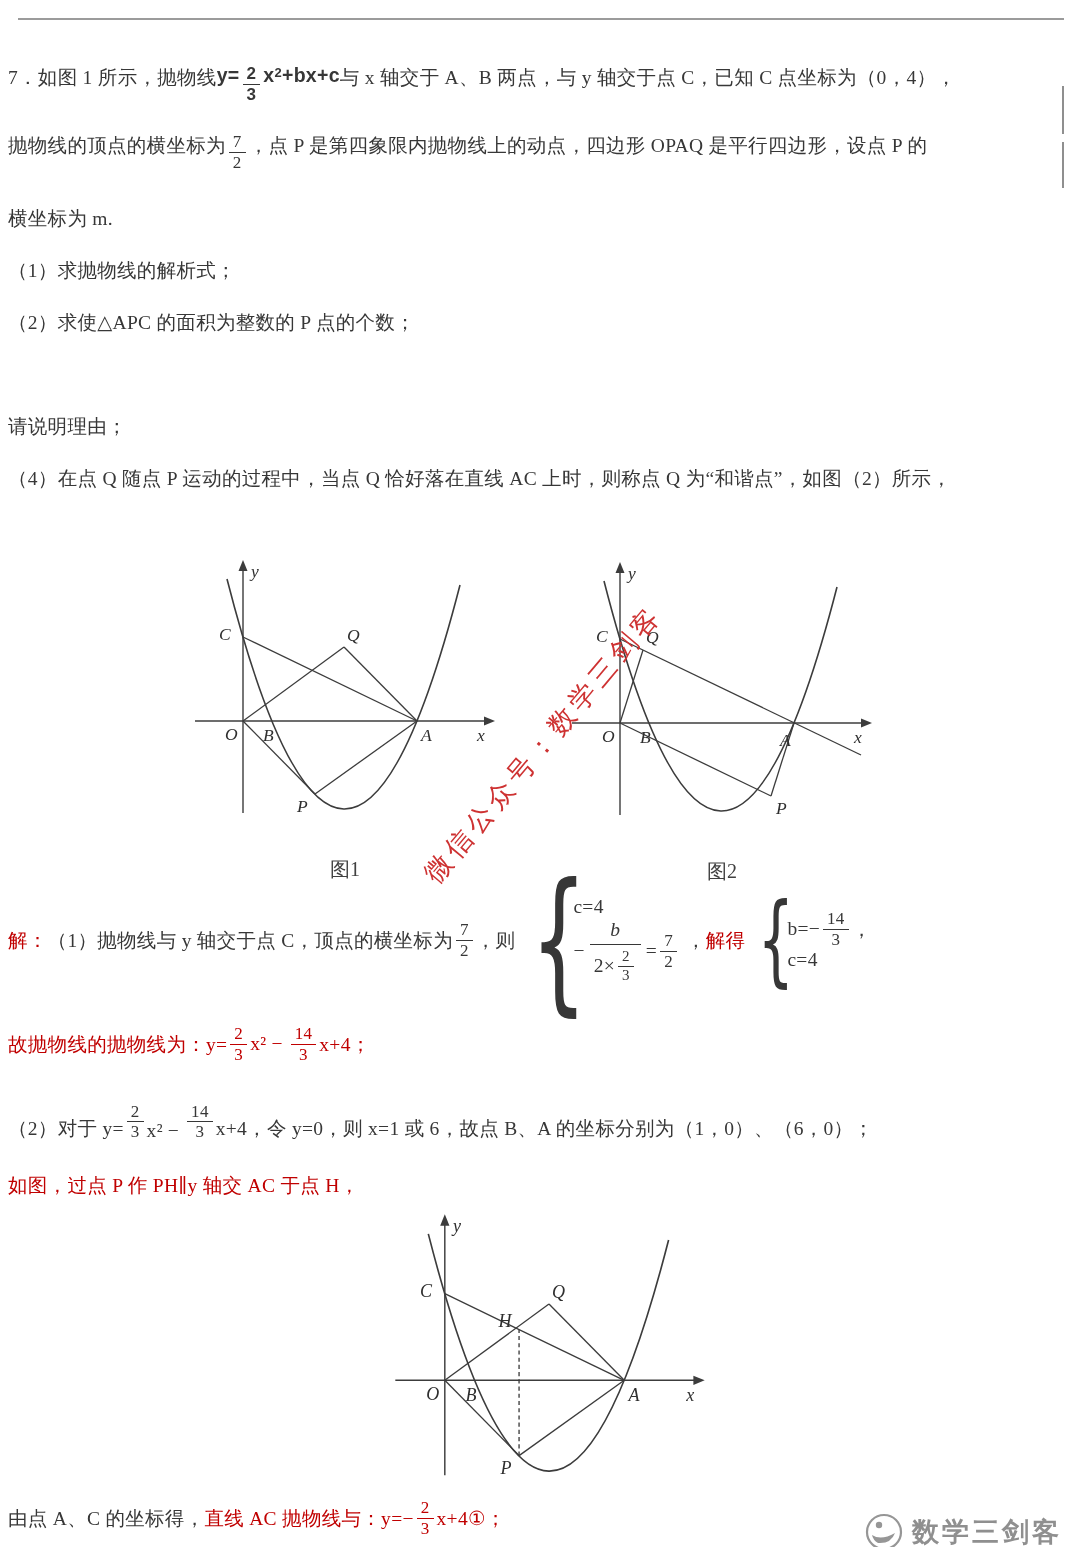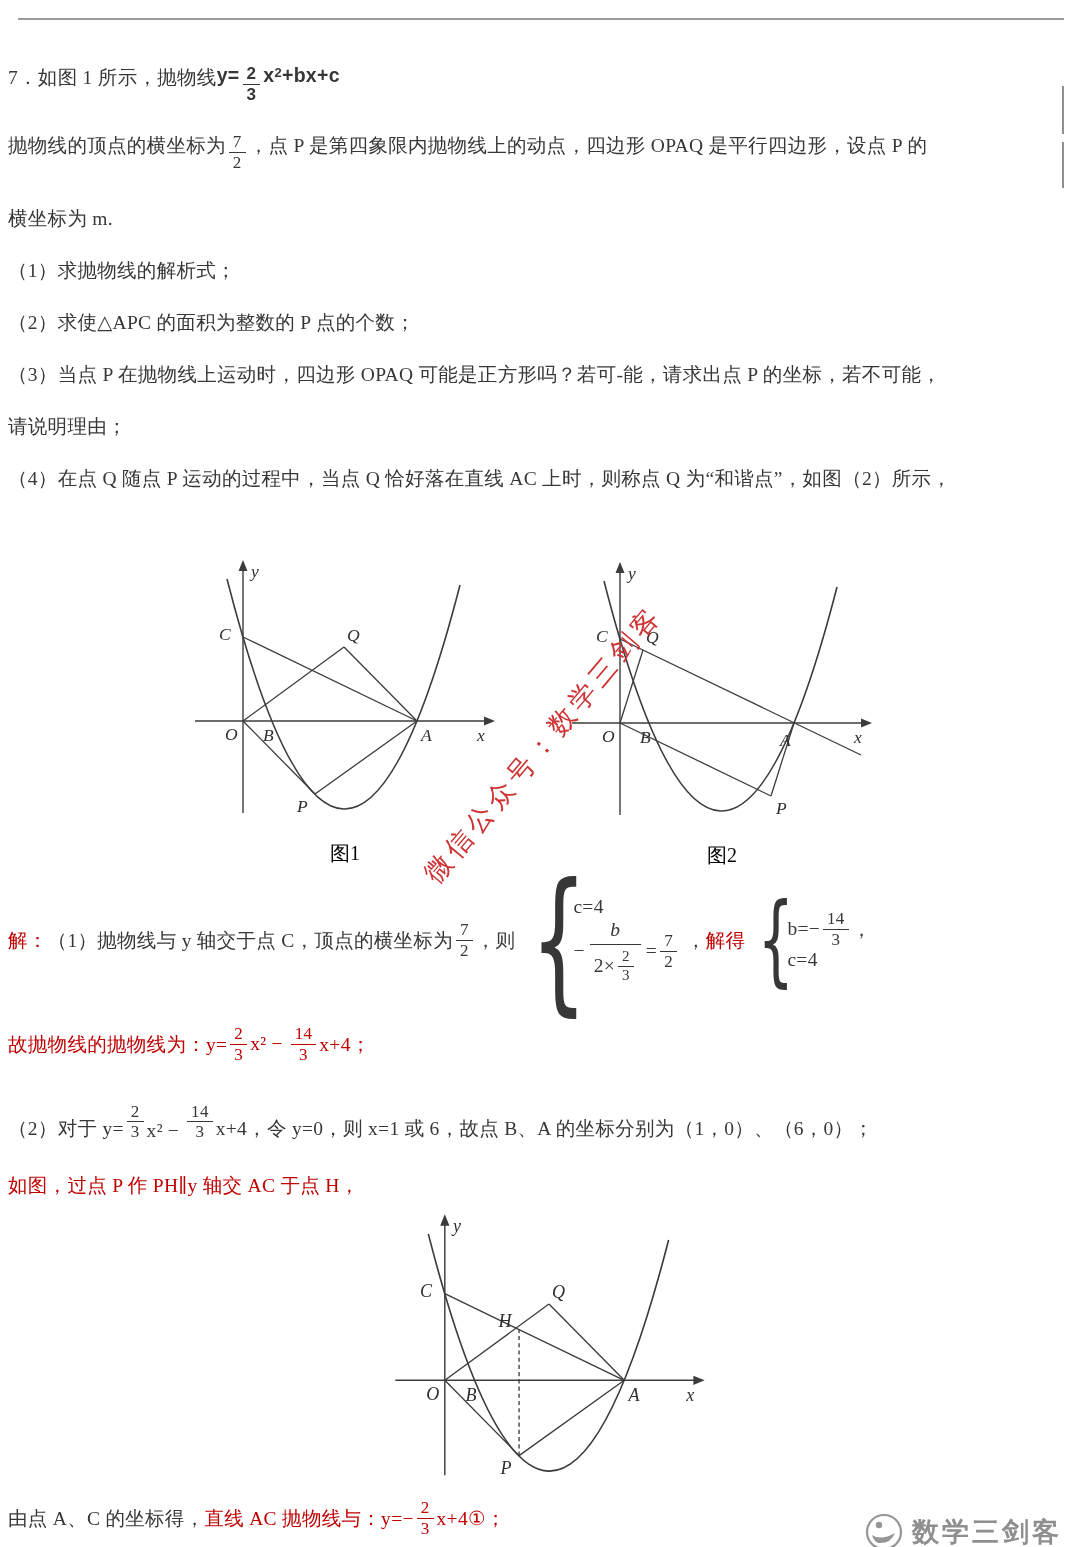--- a/index.html
+++ b/index.html
@@ -32,21 +32,21 @@
   .brace { font-family:"DejaVu Sans",sans-serif; display:inline-block; line-height:1; transform:scale(0.6,1.03); transform-origin:center; }
   .brace.b1 { font-size:150px; width:46px; margin-right:6px; }
   .brace.b2 { font-size:96px; width:32px; margin-right:4px; }
   .sysrows { display:inline-flex; flex-direction:column; align-items:flex-start; }
   .sysrow { display:inline-flex; align-items:center; }
 
   .fig { position:absolute; width:320px; text-align:center; }
   #fig1 { left:185px; top:556px; }
   #fig2 { left:562px; top:558px; }
   #fig3 { left:385px; top:1210px; width:330px; }
-  .caption { font-size:20px; color:#000000; margin-top:2px; }
+  .caption { font-size:20px; color:#404040; margin-top:18px; }
   svg text { font-family:"Liberation Serif","DejaVu Serif",serif; font-style:italic; font-size:17.5px; fill:#2f2f2f; }
 
   .sol { position:absolute; left:8px; right:4px; display:flex; align-items:center; font-size:19.5px; letter-spacing:0.3px; white-space:nowrap; }
   .sol > * { flex-shrink:0; }
   .red { color:#c00000; }
   .mx { margin:0 5px; }
   #s1 { top:862px; height:156px; }
   #s2 { top:1016px; height:56px; }
   #s3 { top:1086px; height:56px;align-items:flex-end; }
   #s4 { top:1172px; }
@@ -69,35 +69,35 @@
   <div class="para pflex" style="top:64px">
     <span>7．如图 1 所示，抛物线 </span>
     <span class="mb">y=</span>
     <span class="frac mb">
         <span class="fn">2</span>
         <span class="fd">3</span>
       </span>
     <span class="mb">x</span>
     <span class="mb sup">2</span>
     <span class="mb">+bx+c</span>
+    <span> 与 x 轴交于 A、B 两点，与 y 轴交于点 C，已知 C 点坐标为（0，4），</span>
   </div>
 
   <div class="para pflex" style="top:132px">
     <span>抛物线的顶点的横坐标为</span>
     <span class="frac">
         <span class="fn">7</span>
         <span class="fd">2</span>
       </span>
     <span>，点 P 是第四象限内抛物线上的动点，四边形 OPAQ 是平行四边形，设点 P 的</span>
   </div>
 
   <div class="para" style="top:205px">横坐标为 m.</div>
   <div class="para" style="top:257px">（1）求抛物线的解析式；</div>
   <div class="para" style="top:309px">（2）求使△APC 的面积为整数的 P 点的个数；</div>
-  <div class="para" style="top:361px">（3）当点 P 在抛物线上运动时，四边形 OPAQ 可能是正方形吗？若可-能，请求出点 P 的坐标，若不可能，</div>
   <div class="para" style="top:413px">请说明理由；</div>
   <div class="para" style="top:465px">（4）在点 Q 随点 P 运动的过程中，当点 Q 恰好落在直线 AC 上时，则称点 Q 为“和谐点”，如图（2）所示，</div>
 
   <div class="fig" id="fig1">
     <svg width="320" height="278" viewBox="0 0 320 278">
       <g stroke="#3c3c3c" stroke-width="1.4">
         <line x1="10" y1="165" x2="302" y2="165"></line>
         <line x1="58" y1="257" x2="58" y2="12"></line>
       </g>
       <polygon points="310,165 299,160.5 299,169.5" fill="#3c3c3c"></polygon>

